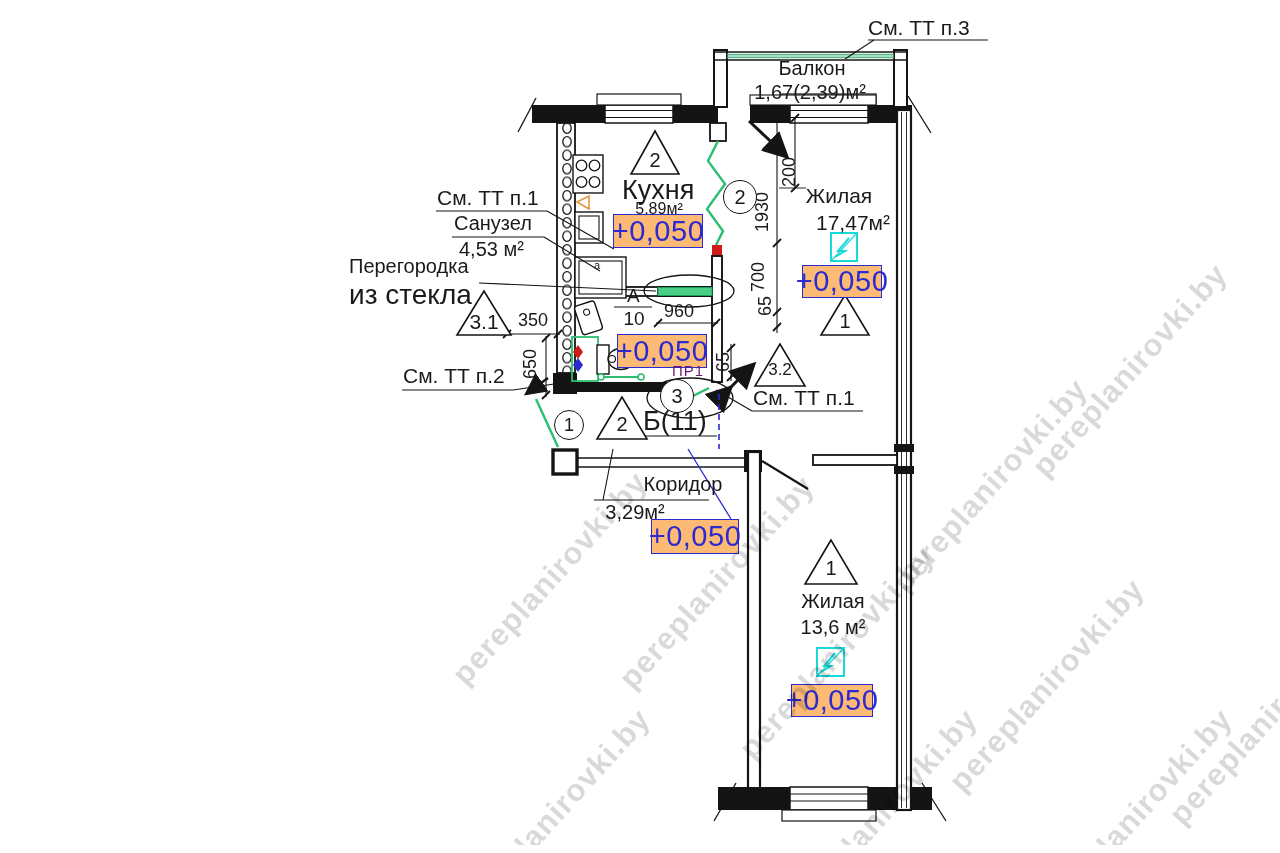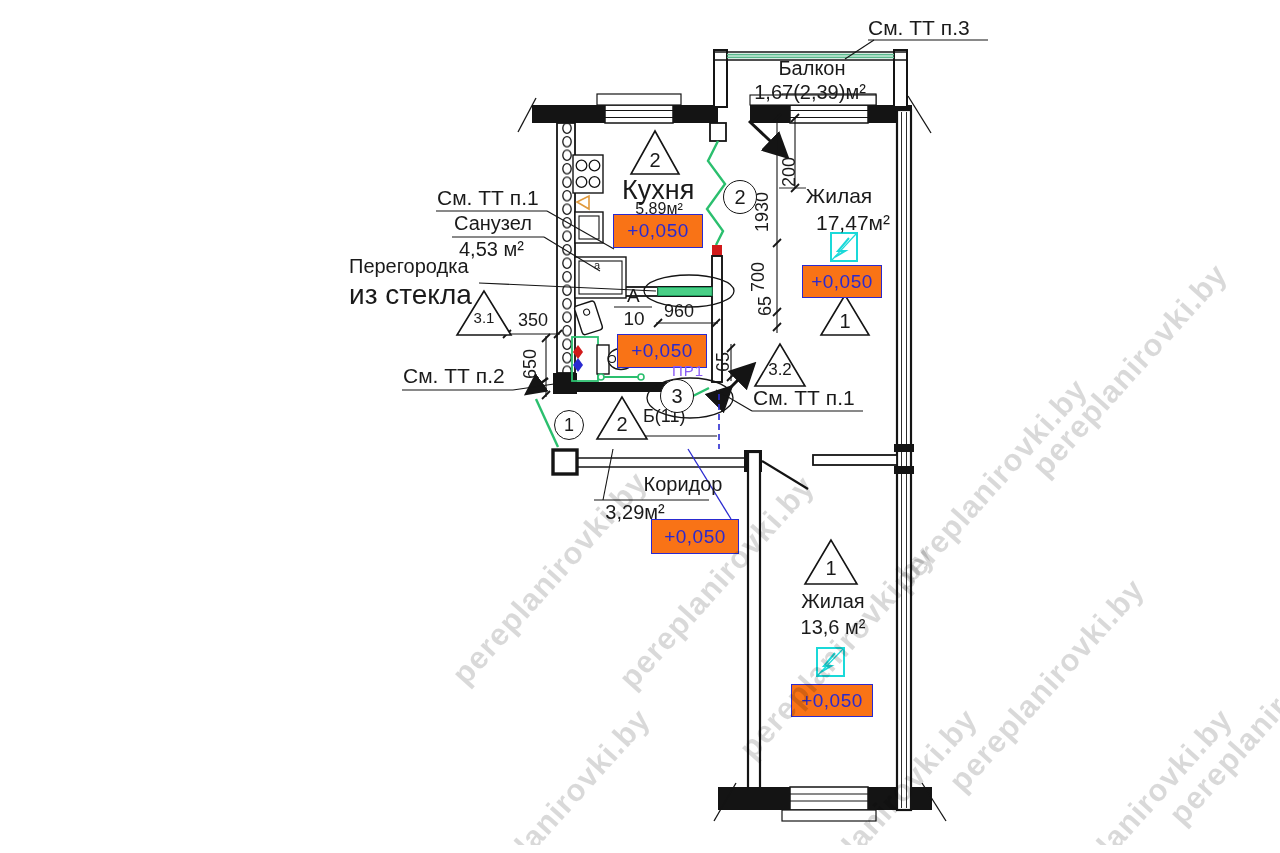--- a/index.html
+++ b/index.html
@@ -5,24 +5,24 @@
   html,body{margin:0;padding:0;background:#fff;}
   .stage{
     position:relative;width:1280px;height:845px;background:#ffffff;
     overflow:hidden;font-family:"Liberation Sans", sans-serif;color:#1a1a1a;text-decoration:underline;
   }
   .stage svg{position:absolute;left:0;top:0;}
   .txt{position:absolute;white-space:nowrap;color:#1a1a1a;line-height:1.1;}
   .ctr{text-align:center;}
   .rot{transform:rotate(-90deg);transform-origin:center center;}
   .level-box{
-    position:absolute;border:1.7px solid #2a2ad0;background:#f97316;color:#2a2ad0;
-    display:flex;align-items:center;justify-content:center;font-size:19px;letter-spacing:.5px;
+    position:absolute;border:1.7px solid #2a2ad0;background:#fdba74;color:#2a2ad0;
+    display:flex;align-items:center;justify-content:center;font-size:29px;letter-spacing:.5px;
   }
-  .blue{color:#8b5cf6;}
+  .blue{color:#701a75;}
   .circle-marker{
     position:absolute;border:1.6px solid #141414;border-radius:50%;background:#fff;
     display:flex;align-items:center;justify-content:center;
   }
   .tri-num{position:absolute;text-align:center;}
   .wm{
     position:absolute;font-weight:bold;font-size:31px;letter-spacing:1px;
     color:rgba(0,0,0,0.15);transform:rotate(-48deg);transform-origin:0 0;white-space:nowrap;
     pointer-events:none;z-index:9;
   }
@@ -285,29 +285,29 @@
   <div class="txt ctr rot" style="left:509px;top:354px;width:44px;font-size:18px;">650</div>
   <div class="txt ctr" style="left:654px;top:302px;width:50px;font-size:18px;">960</div>
   <div class="txt ctr rot" style="left:737px;top:202px;width:52px;font-size:18px;">1930</div>
   <div class="txt ctr rot" style="left:768px;top:162px;width:44px;font-size:18px;">200</div>
   <div class="txt ctr rot" style="left:737px;top:267px;width:44px;font-size:18px;">700</div>
   <div class="txt ctr rot" style="left:751px;top:296px;width:30px;font-size:18px;">65</div>
   <div class="txt ctr rot" style="left:709px;top:352px;width:30px;font-size:18px;">65</div>
 
   <div class="txt" style="left:627px;top:286px;font-size:19px;">А</div>
   <div class="txt ctr" style="left:616px;top:309px;width:36px;font-size:19px;">10</div>
-  <div class="txt" style="left:643px;top:407px;font-size:18px;">Б(11)</div>
+  <div class="txt" style="left:643px;top:407px;font-size:27px;">Б(11)</div>
   <div class="txt blue" style="left:672px;top:363px;font-size:15px;letter-spacing:1px;">ПР1</div>
   <div class="txt" style="left:594px;top:259px;font-size:11px;">а</div>
 
   <div class="txt tri-num" style="left:645px;top:149px;width:20px;font-size:20px;">2</div>
   <div class="txt tri-num" style="left:835px;top:310px;width:20px;font-size:20px;">1</div>
   <div class="txt tri-num" style="left:612px;top:413px;width:20px;font-size:20px;">2</div>
   <div class="txt tri-num" style="left:821px;top:557px;width:20px;font-size:20px;">1</div>
-  <div class="txt tri-num" style="left:464px;top:310px;width:40px;font-size:15px;">3.1</div>
+  <div class="txt tri-num" style="left:464px;top:310px;width:40px;font-size:21px;">3.1</div>
   <div class="txt tri-num" style="left:760px;top:361px;width:40px;font-size:17px;">3.2</div>
 
   <div class="circle-marker" style="left:723px;top:180px;width:32px;height:32px;font-size:20px;">2</div>
   <div class="circle-marker" style="left:554px;top:410px;width:28px;height:28px;font-size:18px;">1</div>
   <div class="circle-marker" style="left:660px;top:379px;width:32px;height:32px;font-size:20px;">3</div>
 
   <div class="wm" style="left:1025px;top:460px;">pereplanirovki.by</div>
   <div class="wm" style="left:885px;top:575px;">pereplanirovki.by</div>
   <div class="wm" style="left:445px;top:668px;">pereplanirovki.by</div>
   <div class="wm" style="left:612px;top:672px;">pereplanirovki.by</div>

